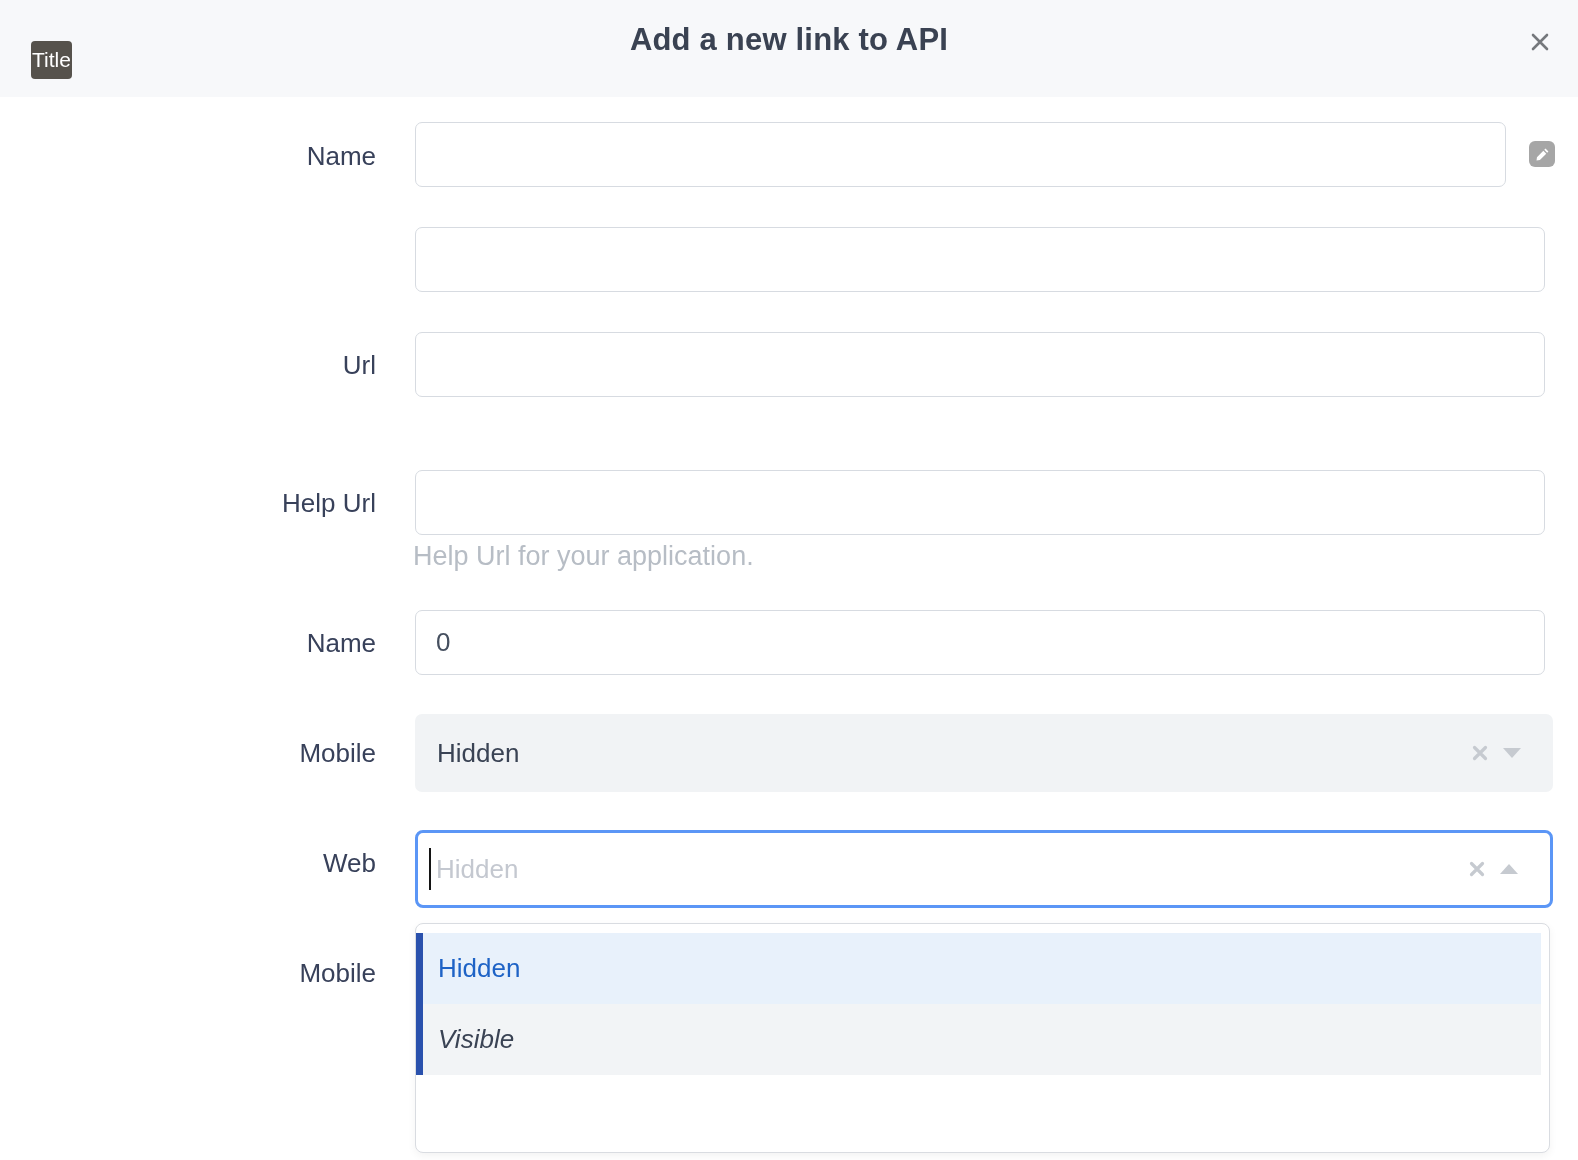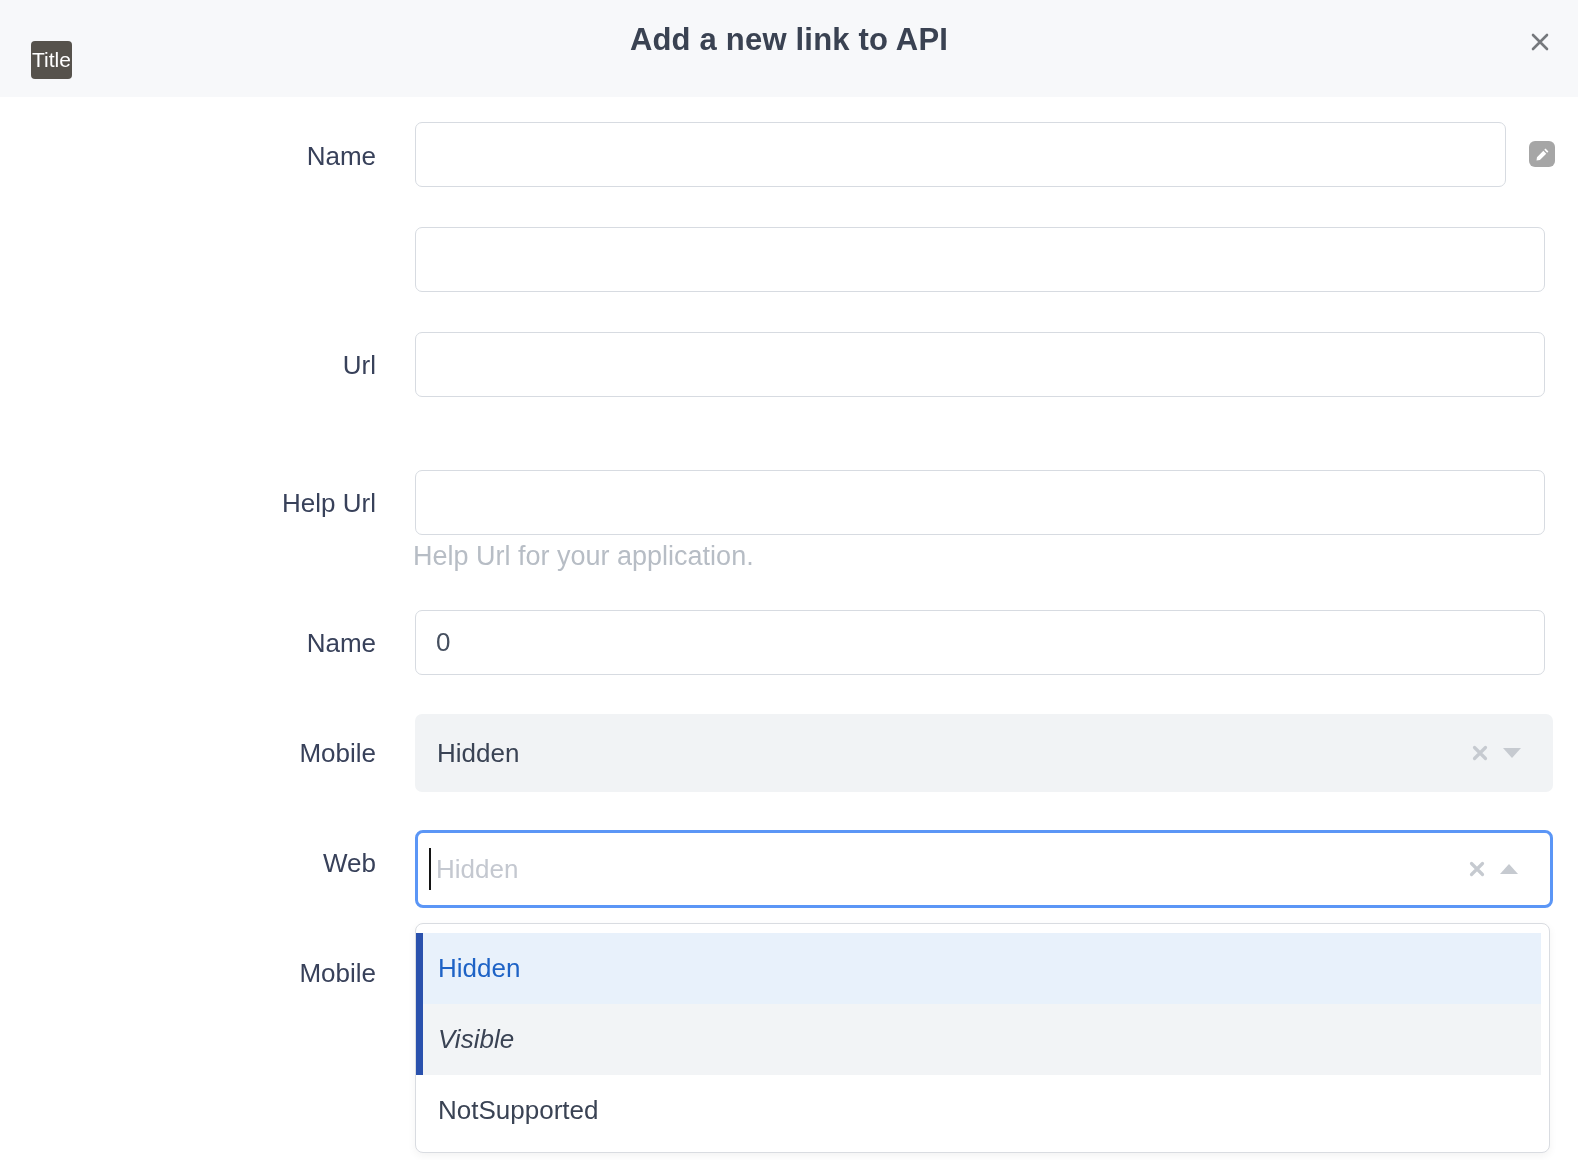--- a/index.html
+++ b/index.html
@@ -147,16 +147,15 @@
       <span class="tri-up"></span>
     </span>
   </div>
 
   <div class="field-label" style="top:957px">Mobile</div>
 
   <div class="dropdown-menu">
     <div class="selection-indicator-bar"></div>
     <div class="dropdown-option is-selected">Hidden</div>
     <div class="dropdown-option is-hover">Visible</div>
-    <div class="dropdown-option">NotSupported</div>
   </div>
 
 </div>
 
 </body></html>

